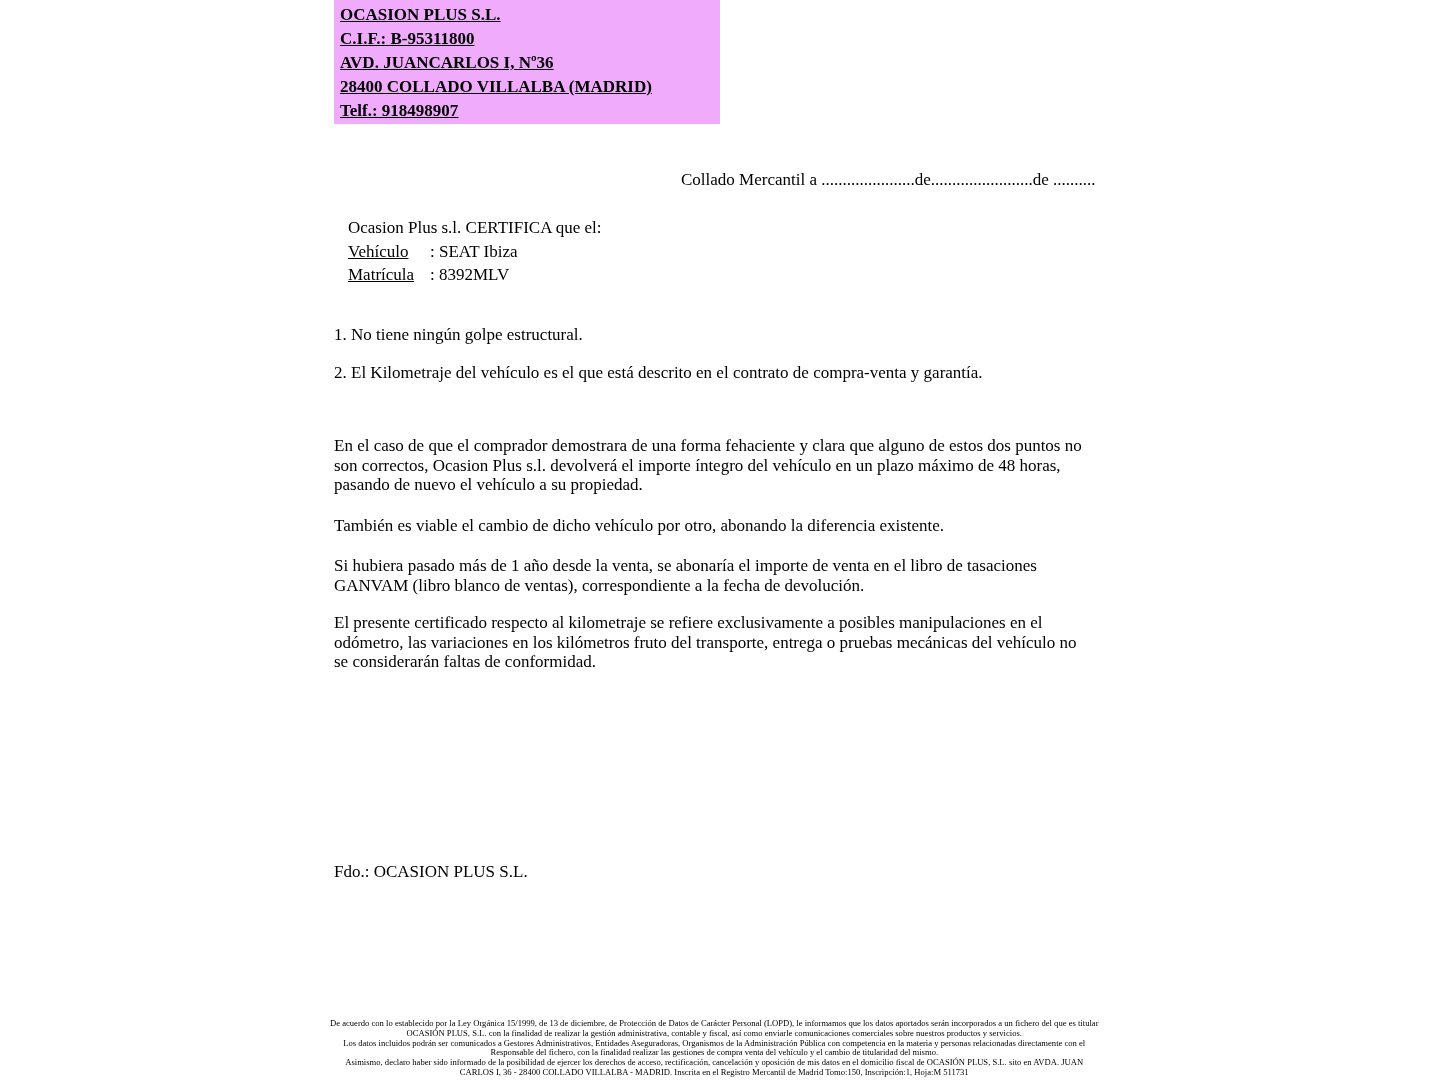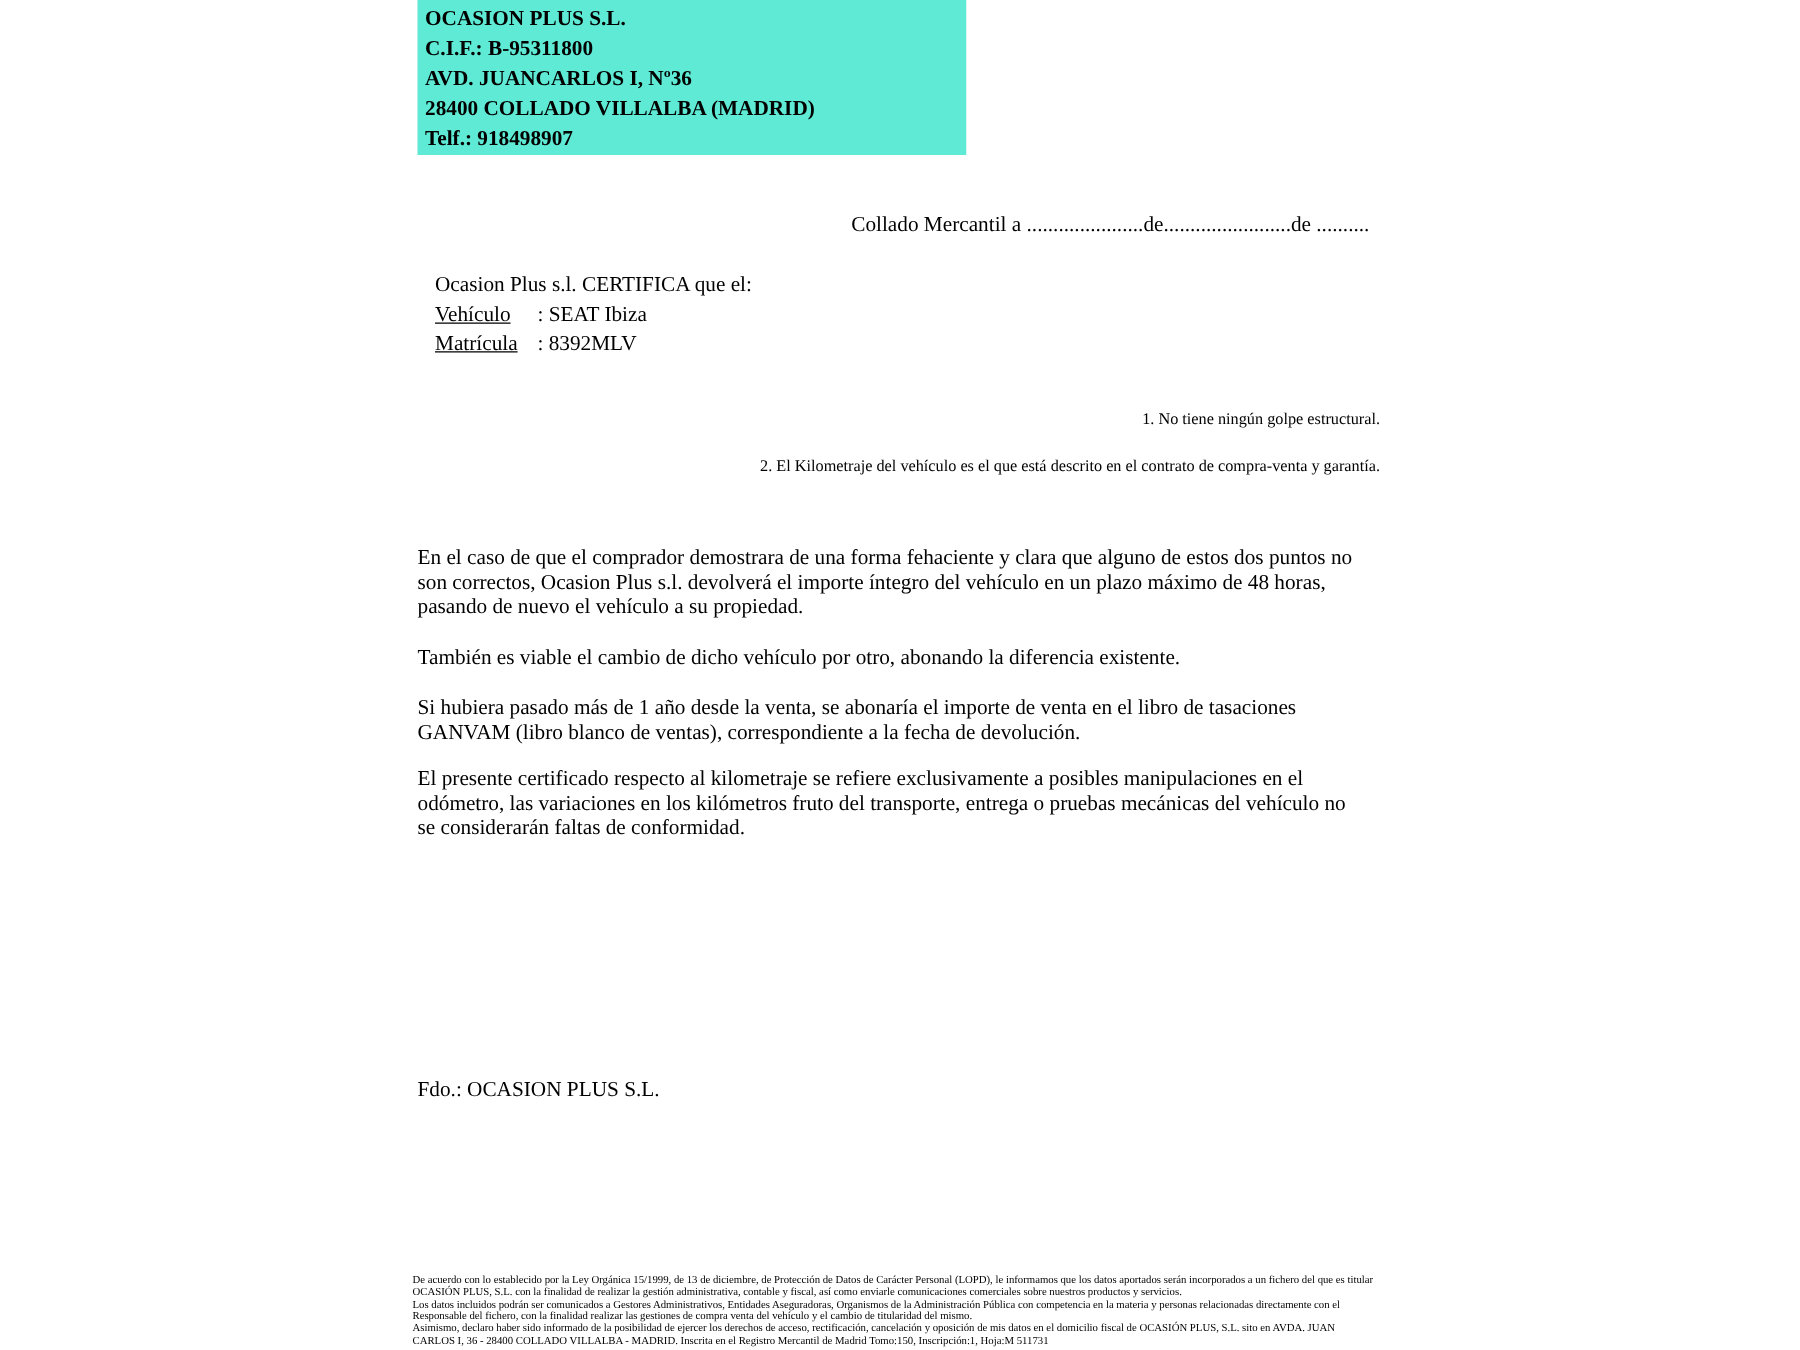--- a/index.html
+++ b/index.html
@@ -14,25 +14,26 @@
     height: 1080px;
     background: #ffffff;
     font-family: "Liberation Serif", "DejaVu Serif", serif;
     color: #000000;
     overflow: hidden;
   }
   .header-box {
     position: absolute;
     left: 334px;
     top: 0;
-    width: 439px;
+    width: 386px;
     height: 124px;
-    background: #5eead4;
+    background: #f0abfc;
     box-sizing: border-box;
     padding: 3px 0 0 6px;
+    text-decoration: underline;
   }
   .header-box div {
     font-weight: bold;
     font-size: 17px;
     line-height: 24px;
     white-space: nowrap;
   }
   .date-line {
     position: absolute;
     left: 681px;
@@ -51,23 +52,22 @@
     display: inline-block;
     width: 82px;
   }
   .cert-row .label-wrap span {
     text-decoration: underline;
   }
   .point {
     position: absolute;
     left: 334px;
     width: 770px;
-    font-size: 13px;
+    font-size: 17px;
     line-height: 19.5px;
-    text-align: right;
   }
   .point-1 { top: 325px; }
   .point-2 { top: 363px; }
   .para {
     position: absolute;
     left: 334px;
     width: 760px;
     font-size: 17px;
     line-height: 19.7px;
   }
@@ -80,20 +80,21 @@
     left: 334px;
     top: 862px;
     font-size: 17px;
   }
   .footer {
     position: absolute;
     left: 330px;
     top: 1019px;
     font-size: 8.6px;
     line-height: 9.8px;
+    text-align: center;
   }
   .footer div {
     white-space: nowrap;
   }
 </style>
 </head>
 <body>
 
 <div class="page">
 

